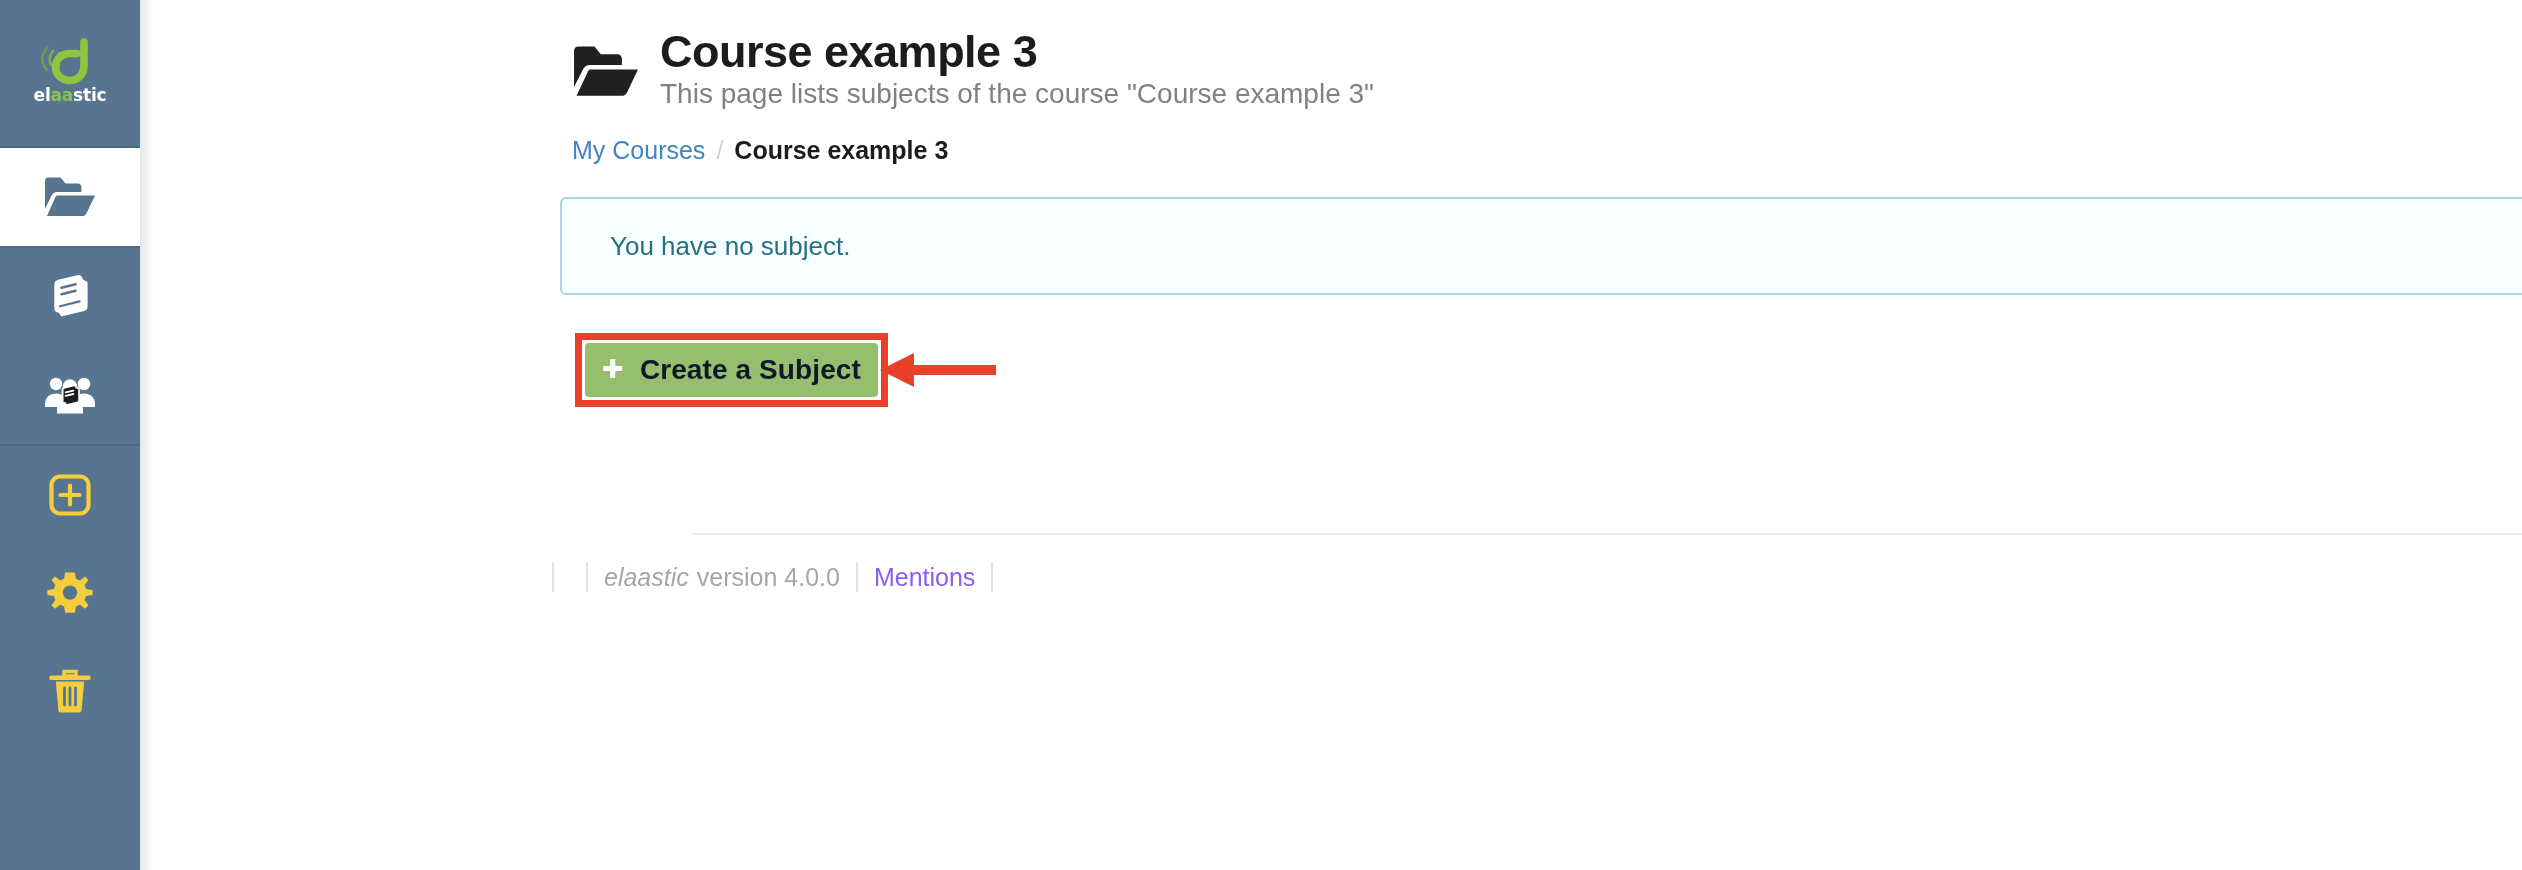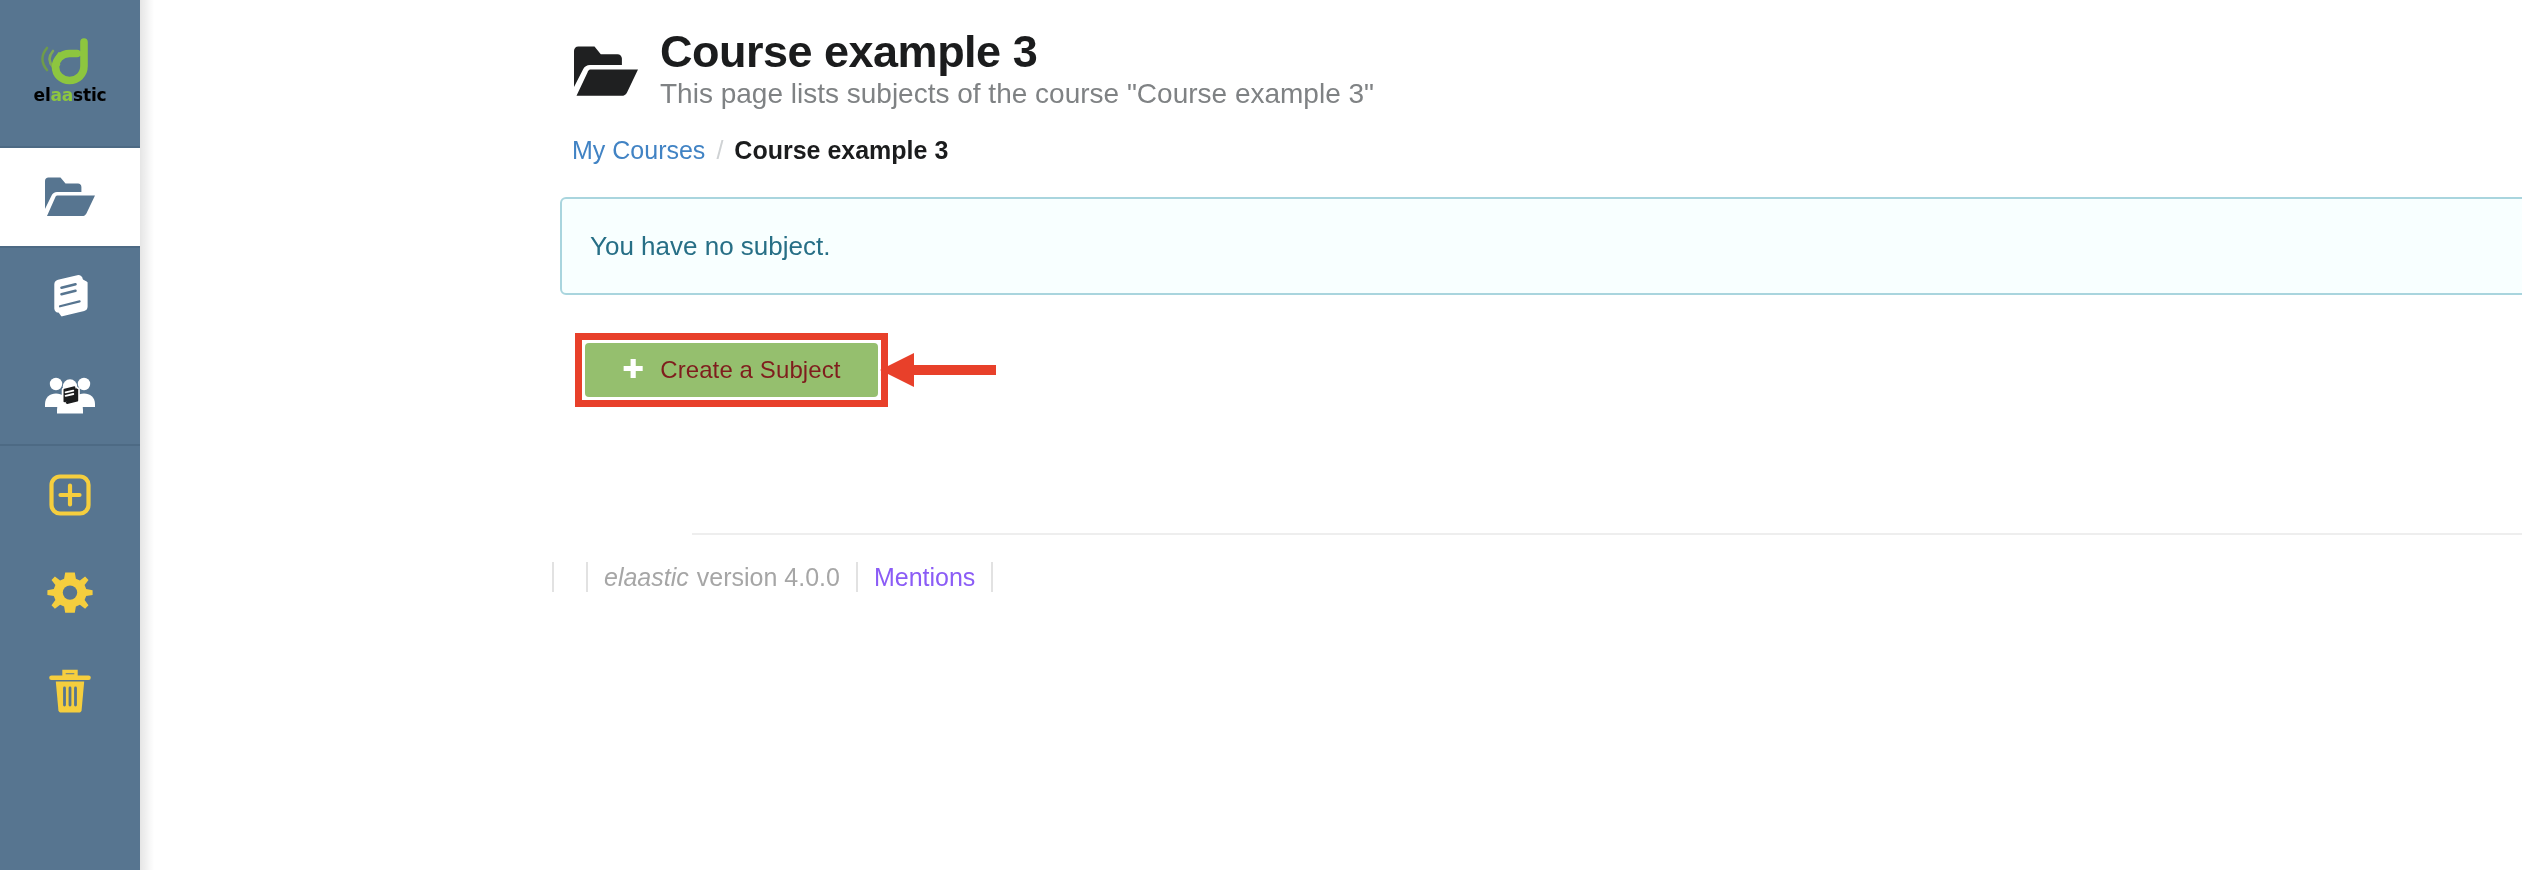--- a/index.html
+++ b/index.html
@@ -42,21 +42,21 @@
   .logo-mark { width: 66px; height: 50px; display: block; }
 
   .logo-word {
     font-size: 17px;
     font-weight: bold;
     letter-spacing: -0.2px;
     line-height: 1;
     margin-top: 1px;
     font-family: "DejaVu Sans", sans-serif;
   }
-  .logo-word .w { color: #000000; }
+  .logo-word .w { color: #ffffff; }
   .logo-word .g { color: #8dc63f; }
 
   .sidebar-sep {
     height: 0;
     border-top: 2px solid #4d6a84;
   }
 
   .nav-item {
     height: 98px;
     display: flex;
@@ -134,20 +134,21 @@
     border: 2px solid #a9d5de;
     border-radius: 6px;
     display: flex;
     align-items: center;
     padding-left: 28px;
   }
   .alert-text {
     font-size: 26px;
     color: #276f86;
     line-height: 1;
+    margin-left: 20px;
   }
 
   
   .action-row {
     position: relative;
     margin: 38px 0 0 400px;
     height: 84px;
   }
 
   .highlight-box {
@@ -176,23 +177,23 @@
   .btn-create .plus-glyph {
     color: #ffffff;
     font-size: 26px;
     font-weight: bold;
     line-height: 1;
     margin-right: 16px;
     margin-top: -1px;
     font-family: "DejaVu Sans", sans-serif;
   }
   .btn-create .btn-label {
-    color: #7f1d1d;
-    font-size: 24px;
-    font-weight: normal;
+    color: #0f172a;
+    font-size: 28px;
+    font-weight: bold;
     line-height: 1;
     letter-spacing: 0.1px;
   }
 
   .arrow-annotation {
     position: absolute;
     left: 318px;
     top: 13px;
     width: 120px;
     height: 48px;

